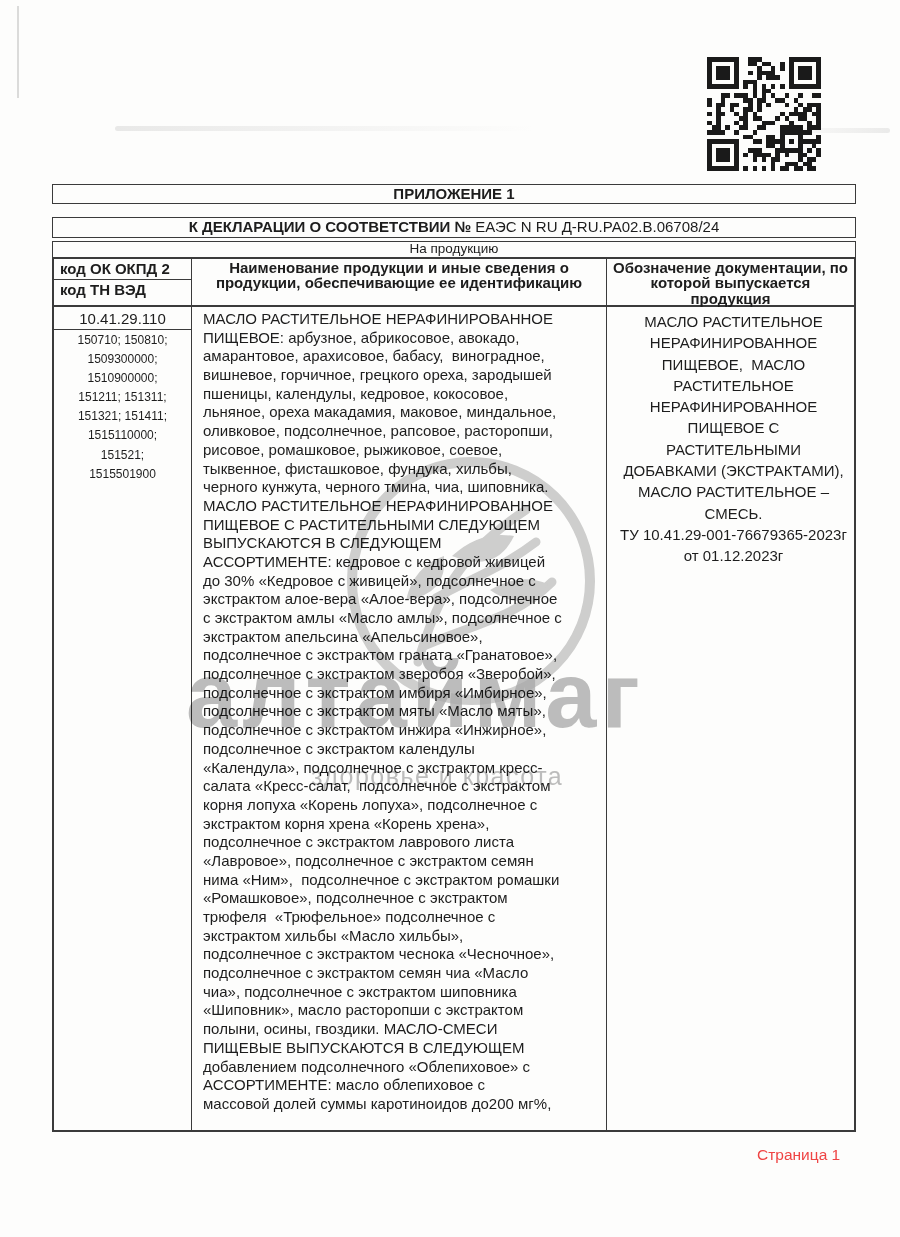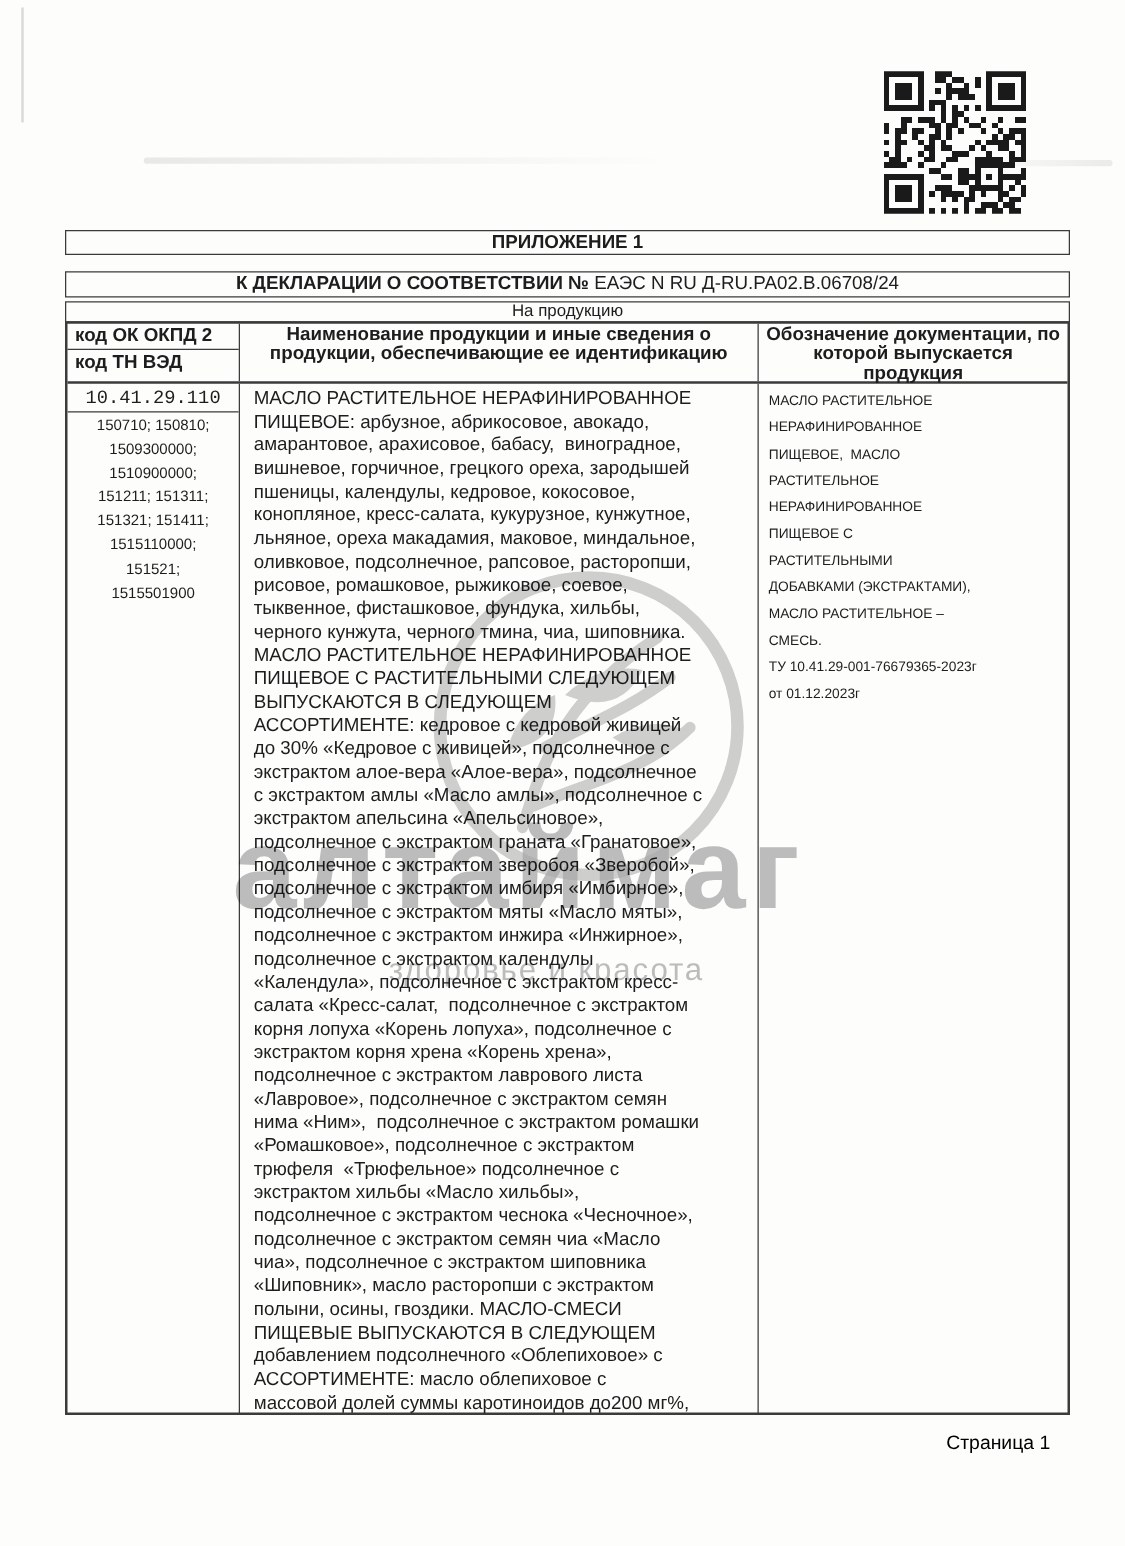--- a/index.html
+++ b/index.html
@@ -30,36 +30,36 @@
   .c1{width:138px; border-right:1.5px solid #3b3b3b; box-sizing:border-box;}
   .c2{width:415px; border-right:1.5px solid #3b3b3b; box-sizing:border-box;}
   .c3{flex:1;}
   .hc1-sub{height:21px; box-sizing:border-box; border-bottom:1.5px solid #3b3b3b;
     font-size:15px; line-height:20px; padding-left:6px; white-space:pre;}
   .hc1-sub2{border-bottom:none; height:24px;}
   .hc-center{font-size:15px; line-height:15.3px; text-align:center; padding:1px 18px 0 18px;}
   .hc3{padding:1px 6px 16px 6px;}
   .tbody{display:flex; height:825px;}
   .bc1{text-align:center; overflow:hidden;}
-  .okpd{font-size:15px; line-height:20px; padding-top:2px; border-bottom:1.5px solid #3b3b3b; white-space:pre;font-family:Liberation Mono, monospace;}
+  .okpd{font-size:15px; line-height:20px; padding-top:2px; border-bottom:1.5px solid #3b3b3b; white-space:pre;}
   .codes{padding-top:1px;}
   .codes .line{font-size:12px; line-height:19.1px; white-space:pre;}
   .bc2{padding:3px 2px 0 11px; overflow:hidden;}
   .bc2 .line{font-size:15px; line-height:18.68px; white-space:pre;}
   .bc3{padding:4px 2px 0 8px; overflow:hidden;}
-  .bc3 .line{font-size:11px; line-height:21.3px; white-space:pre;}
+  .bc3 .line{font-size:15px; line-height:21.3px; white-space:pre;text-align:center;}
   
   .wm{position:absolute; inset:0; pointer-events:none; mix-blend-mode:multiply;}
   .wm-logo{position:absolute; left:340px; top:450px; width:262px; height:262px; opacity:.55;}
   .wm-brand{position:absolute; left:186px; top:650px; font-size:92px; font-weight:bold;
     line-height:90px; letter-spacing:5px; color:#a9a9a9; opacity:.75; white-space:pre;}
   .wm-tag{position:absolute; left:311px; top:762px; font-size:25px; letter-spacing:1.5px;
     color:#b3b3b3; opacity:.85; white-space:pre;}
   
-  .pageno{position:absolute; left:757px; top:1146px; font-size:15.5px; color:#000000; white-space:pre;}
+  .pageno{position:absolute; left:757px; top:1146px; font-size:15.5px; color:#ef4444; white-space:pre;}
 </style>
 </head>
 <body>
 
 <div class="page">
 
   <div class="art-edge"></div>
   <div class="art-smudge"></div>
   <div class="art-smudge2"></div>
 
@@ -396,21 +396,20 @@
             <div class="line">151521;</div>
             <div class="line">1515501900</div>
           </div>
       </div>
       <div class="c2 bc2">
           <div class="line">МАСЛО РАСТИТЕЛЬНОЕ НЕРАФИНИРОВАННОЕ</div>
           <div class="line">ПИЩЕВОЕ: арбузное, абрикосовое, авокадо,</div>
           <div class="line">амарантовое, арахисовое, бабасу,  виноградное,</div>
           <div class="line">вишневое, горчичное, грецкого ореха, зародышей</div>
           <div class="line">пшеницы, календулы, кедровое, кокосовое,</div>
-          <div class="line">конопляное, кресс-салата, кукурузное, кунжутное,</div>
           <div class="line">льняное, ореха макадамия, маковое, миндальное,</div>
           <div class="line">оливковое, подсолнечное, рапсовое, расторопши,</div>
           <div class="line">рисовое, ромашковое, рыжиковое, соевое,</div>
           <div class="line">тыквенное, фисташковое, фундука, хильбы,</div>
           <div class="line">черного кунжута, черного тмина, чиа, шиповника.</div>
           <div class="line">МАСЛО РАСТИТЕЛЬНОЕ НЕРАФИНИРОВАННОЕ</div>
           <div class="line">ПИЩЕВОЕ С РАСТИТЕЛЬНЫМИ СЛЕДУЮЩЕМ</div>
           <div class="line">ВЫПУСКАЮТСЯ В СЛЕДУЮЩЕМ</div>
           <div class="line">АССОРТИМЕНТЕ: кедровое с кедровой живицей</div>
           <div class="line">до 30% «Кедровое с живицей», подсолнечное с</div>

